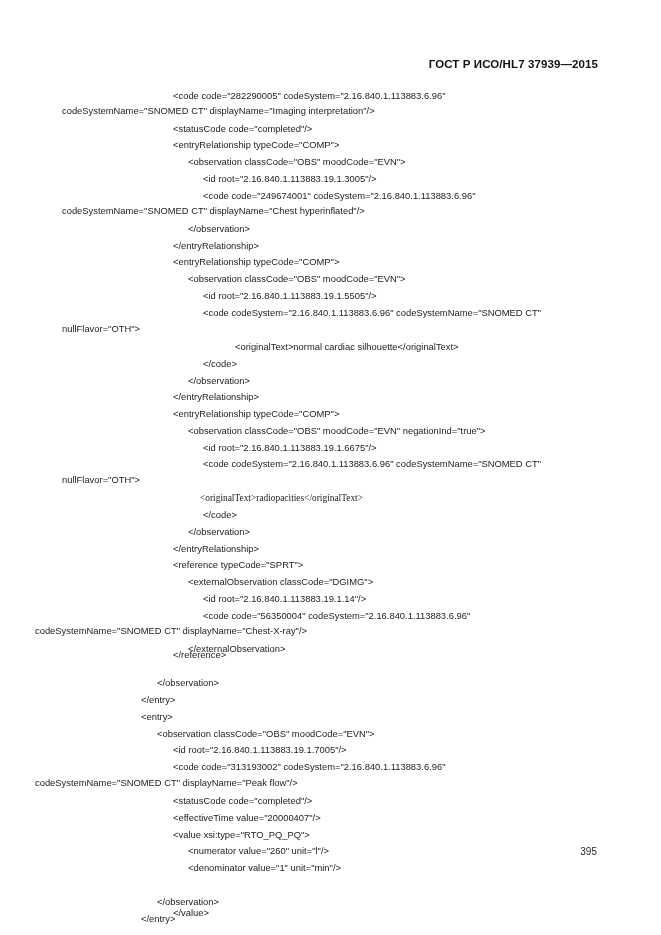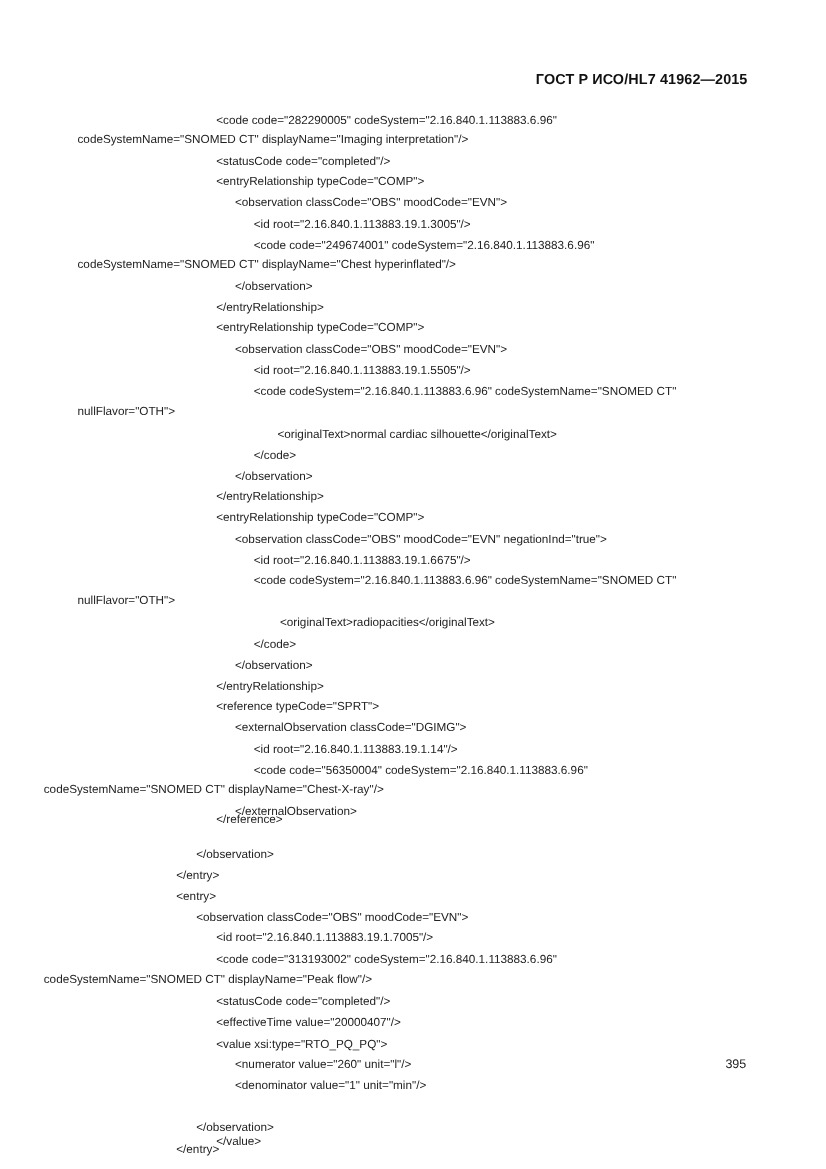--- a/index.html
+++ b/index.html
@@ -8,47 +8,47 @@
   .header { position: absolute; top: 58px; right: 63px; font-size: 11.5px; font-weight: bold;
             letter-spacing: 0.1px; color: #111; }
   .code-block { position: absolute; top: 90px; left: 0; width: 661px; }
   .line { position: absolute; font-size: 9.4px; line-height: 12px; white-space: pre; color: #222; }
   .page-number { position: absolute; top: 846px; right: 64px; font-size: 10px; color: #222; }
 </style>
 </head>
 <body>
 
 <div>
-  <div class="header">ГОСТ Р ИСО/HL7 41962—2015</div>
+  <div class="header">ГОСТ Р ИСО/HL7 37939—2015</div>
   <div class="code-block" id="code-block">
       <div class="line" style="left: 173px; top: 0px;">&lt;code code="282290005" codeSystem="2.16.840.1.113883.6.96"</div>
       <div class="line" style="left: 62px; top: 15px;">codeSystemName="SNOMED CT" displayName="Imaging interpretation"/&gt;</div>
       <div class="line" style="left: 173px; top: 33px;">&lt;statusCode code="completed"/&gt;</div>
       <div class="line" style="left: 173px; top: 49px;">&lt;entryRelationship typeCode="COMP"&gt;</div>
       <div class="line" style="left: 188px; top: 66px;">&lt;observation classCode="OBS" moodCode="EVN"&gt;</div>
       <div class="line" style="left: 203px; top: 83px;">&lt;id root="2.16.840.1.113883.19.1.3005"/&gt;</div>
       <div class="line" style="left: 203px; top: 100px;">&lt;code code="249674001" codeSystem="2.16.840.1.113883.6.96"</div>
       <div class="line" style="left: 62px; top: 115px;">codeSystemName="SNOMED CT" displayName="Chest hyperinflated"/&gt;</div>
       <div class="line" style="left: 188px; top: 133px;">&lt;/observation&gt;</div>
       <div class="line" style="left: 173px; top: 150px;">&lt;/entryRelationship&gt;</div>
       <div class="line" style="left: 173px; top: 166px;">&lt;entryRelationship typeCode="COMP"&gt;</div>
       <div class="line" style="left: 188px; top: 183px;">&lt;observation classCode="OBS" moodCode="EVN"&gt;</div>
       <div class="line" style="left: 203px; top: 200px;">&lt;id root="2.16.840.1.113883.19.1.5505"/&gt;</div>
       <div class="line" style="left: 203px; top: 217px;">&lt;code codeSystem="2.16.840.1.113883.6.96" codeSystemName="SNOMED CT"</div>
       <div class="line" style="left: 62px; top: 233px;">nullFlavor="OTH"&gt;</div>
-      <div class="line" style="left: 222px; top: 251px;">&lt;originalText&gt;normal cardiac silhouette&lt;/originalText&gt;</div>
+      <div class="line" style="left: 235px; top: 251px;">&lt;originalText&gt;normal cardiac silhouette&lt;/originalText&gt;</div>
       <div class="line" style="left: 203px; top: 268px;">&lt;/code&gt;</div>
       <div class="line" style="left: 188px; top: 285px;">&lt;/observation&gt;</div>
       <div class="line" style="left: 173px; top: 301px;">&lt;/entryRelationship&gt;</div>
       <div class="line" style="left: 173px; top: 318px;">&lt;entryRelationship typeCode="COMP"&gt;</div>
       <div class="line" style="left: 188px; top: 335px;">&lt;observation classCode="OBS" moodCode="EVN" negationInd="true"&gt;</div>
       <div class="line" style="left: 203px; top: 352px;">&lt;id root="2.16.840.1.113883.19.1.6675"/&gt;</div>
       <div class="line" style="left: 203px; top: 368px;">&lt;code codeSystem="2.16.840.1.113883.6.96" codeSystemName="SNOMED CT"</div>
       <div class="line" style="left: 62px; top: 384px;">nullFlavor="OTH"&gt;</div>
-      <div class="line" style="left: 224px; top: 402px;">&lt;originalText&gt;radiopacities&lt;/originalText&gt;</div>
+      <div class="line" style="left: 200px; top: 402px; font-family: Liberation Serif, serif;">&lt;originalText&gt;radiopacities&lt;/originalText&gt;</div>
       <div class="line" style="left: 203px; top: 419px;">&lt;/code&gt;</div>
       <div class="line" style="left: 188px; top: 436px;">&lt;/observation&gt;</div>
       <div class="line" style="left: 173px; top: 453px;">&lt;/entryRelationship&gt;</div>
       <div class="line" style="left: 173px; top: 469px;">&lt;reference typeCode="SPRT"&gt;</div>
       <div class="line" style="left: 188px; top: 486px;">&lt;externalObservation classCode="DGIMG"&gt;</div>
       <div class="line" style="left: 203px; top: 503px;">&lt;id root="2.16.840.1.113883.19.1.14"/&gt;</div>
       <div class="line" style="left: 203px; top: 520px;">&lt;code code="56350004" codeSystem="2.16.840.1.113883.6.96"</div>
       <div class="line" style="left: 35px; top: 535px;">codeSystemName="SNOMED CT" displayName="Chest-X-ray"/&gt;</div>
       <div class="line" style="left: 188px; top: 553px;">&lt;/externalObservation&gt;</div>
       <div class="line" style="left: 173px; top: 559px;">&lt;/reference&gt;</div>

